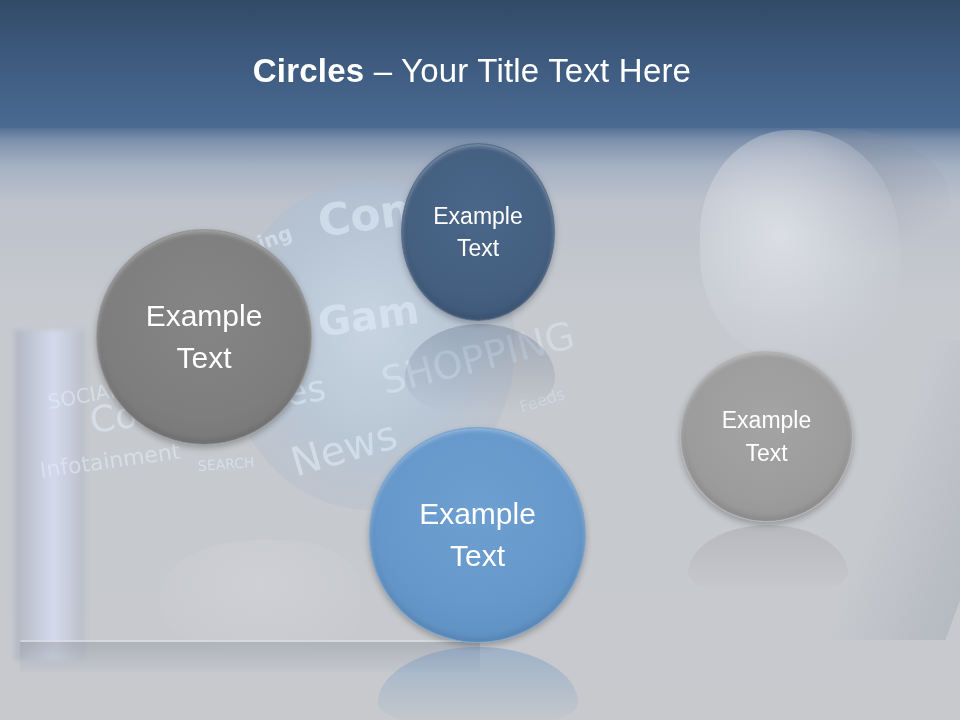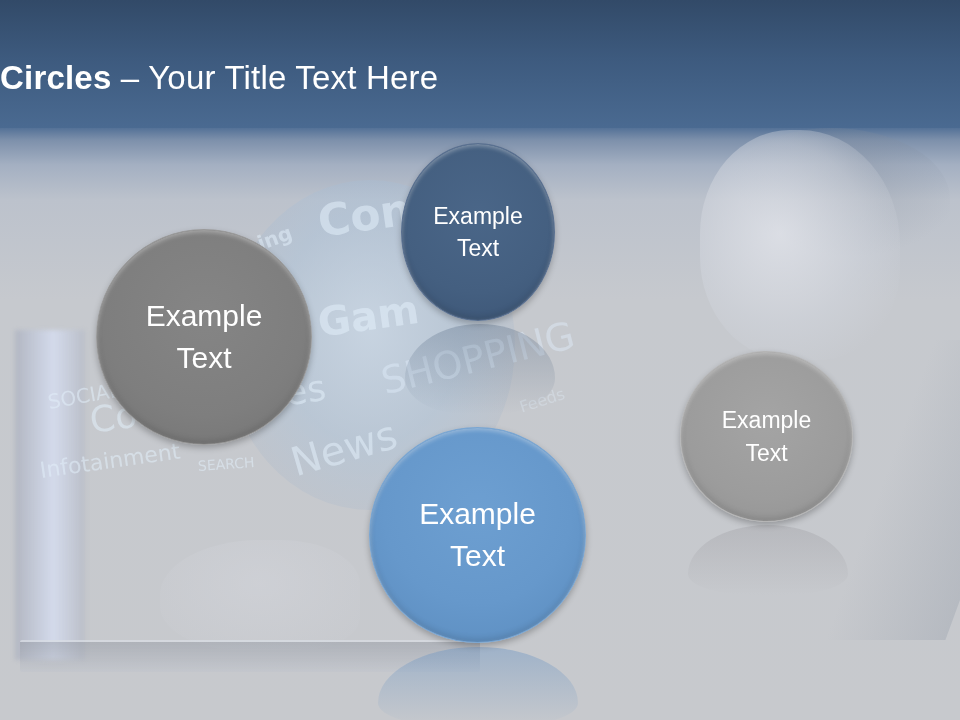--- a/index.html
+++ b/index.html
@@ -29,22 +29,23 @@
         #c7c9cd 720px);
     }
     .header-band {
       position: absolute;
       left: 0; top: 0;
       width: 960px; height: 128px;
       background: linear-gradient(to bottom, #324a68 0%, #3d5a7e 45%, #4a6a91 100%);
     }
     .title {
       position: absolute;
-      left: 0; top: 59px;
+      left: 0; top: 52px;
       width: 944px;
+      text-align: center;
       color: #ffffff;
       font-size: 33px;
       letter-spacing: 0.2px;
       white-space: nowrap;
     }
     .title .bold { font-weight: bold; }
 
     
     .bg-globe {
       position: absolute;

